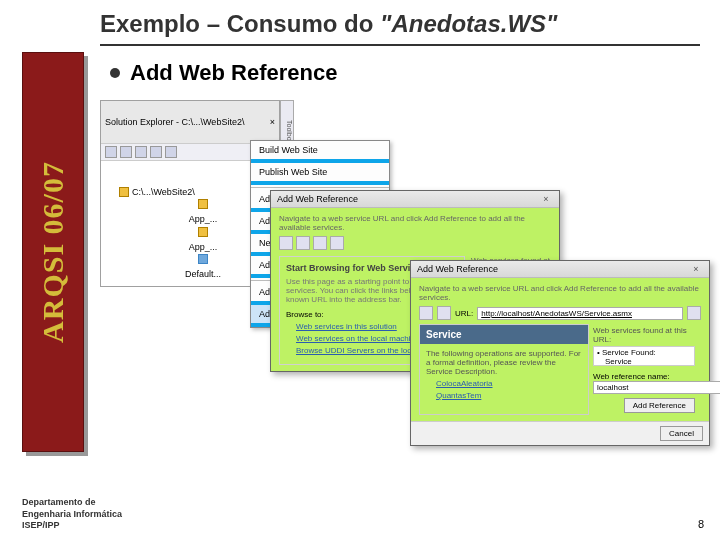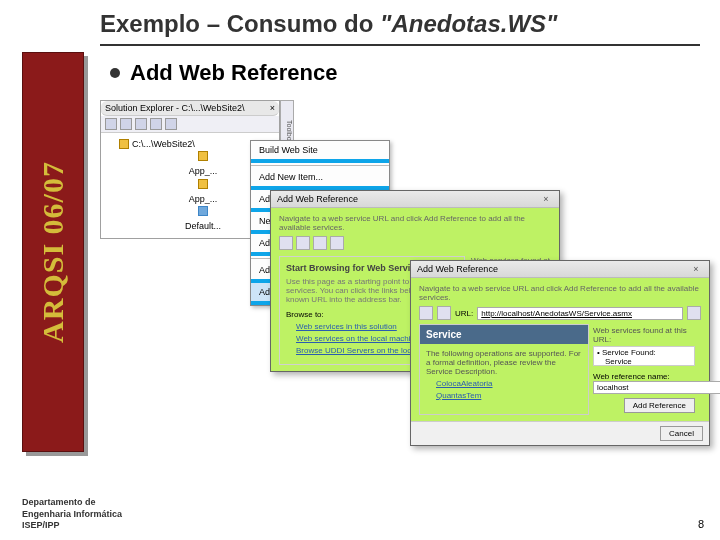--- a/index.html
+++ b/index.html
@@ -12,28 +12,28 @@
   .sidebar-text { color: #d4bc3a; font-weight: bold; font-size: 30px; transform: rotate(-90deg); white-space: nowrap; font-family: 'Times New Roman', serif; letter-spacing: 1px; }
   .bullet-row { position: absolute; top: 60px; left: 110px; display: flex; align-items: center; gap: 10px; }
   .bullet { width: 10px; height: 10px; background: #333; border-radius: 50%; }
   .bullet-text { font-size: 22px; font-weight: bold; }
   .footer { position: absolute; bottom: 8px; left: 22px; font-size: 9px; font-weight: bold; color: #333; line-height: 1.3; }
   .page-num { position: absolute; bottom: 10px; right: 16px; font-size: 11px; }
   
   .shots { position: absolute; left: 100px; top: 100px; right: 10px; bottom: 50px; }
   
   .solx { position: absolute; left: 0; top: 0; width: 180px; background: #fff; border: 1px solid #a0a0a0; font-size: 9px; }
-  .solx-title { background: #e8e8e8; padding: 2px 4px; display: flex; justify-content: space-between; border-bottom: 1px solid #ccc; border-radius: 6px; }
+  .solx-title { background: #e8e8e8; padding: 16px 4px; display: flex; justify-content: space-between; border-bottom: 1px solid #ccc; }
   .solx-toolbar { background: #efeff5; padding: 2px 4px; display: flex; gap: 3px; border-bottom: 1px solid #ccc; }
   .tb-ic { width: 12px; height: 12px; background: #d0d4e8; border: 1px solid #999; }
   .solx-body { padding: 4px 4px 4px 6px; line-height: 1.6; }
   .tree-item { display: flex; align-items: center; gap: 3px; }
   .tree-icon { width: 10px; height: 10px; background: #f0c040; border: 1px solid #b08000; }
   .tree-icon.blue { background: #6fa8dc; border-color:#3d85c6; }
-  .indent1 { padding-left: 12px; }
+  .indent1 { padding-left: 12px; margin-top: 20px; }
   .indent2 { padding-left: 24px; flex-direction: column; }
   
   .ctx { position: absolute; left: 150px; top: 40px; width: 140px; background: #fdfdfd; border: 1px solid #888; box-shadow: 2px 2px 4px rgba(0,0,0,0.25); font-size: 9px; }
   .ctx-item { padding: 4px 8px; border-bottom: 4px solid #0ea5e9; }
   .ctx-item.sep { border-bottom: 1px solid #bbb; height:0; padding:0; margin:2px 0;}
   .ctx-item.hl { background: #cde4f7; }
   
   .dlg { position: absolute; background: #f4f4f4; border: 1px solid #666; box-shadow: 3px 3px 6px rgba(0,0,0,0.3); font-size: 8px; }
   .dlg-title { background: linear-gradient(#eaeaea,#d8d8d8); padding: 3px 6px; font-size: 9px; border-bottom: 1px solid #bbb; display:flex; justify-content:space-between; }
   .dlg-x { width:14px; font-size:9px; text-align:center; color:#555;}
@@ -114,20 +114,21 @@
         <div class="tree-item indent2">
             <span class="tree-icon blue"></span>
             <span>Default...</span>
           </div>
       </div>
     </div>
     <div class="vtab">Toolbox</div>
 
     <div class="ctx">
       <div class="ctx-item">Build Web Site</div>
+      <div class="ctx-item">Publish Web Site</div>
       <div class="ctx-item sep"></div>
       <div class="ctx-item">Add New Item...</div>
       <div class="ctx-item">Add Existing Item...</div>
       <div class="ctx-item">New Folder</div>
       <div class="ctx-item">Add ASP.NET Folder</div>
       <div class="ctx-item sep"></div>
       <div class="ctx-item">Add Reference...</div>
       <div class="ctx-item hl">Add Web Reference...</div>
     </div>
 

